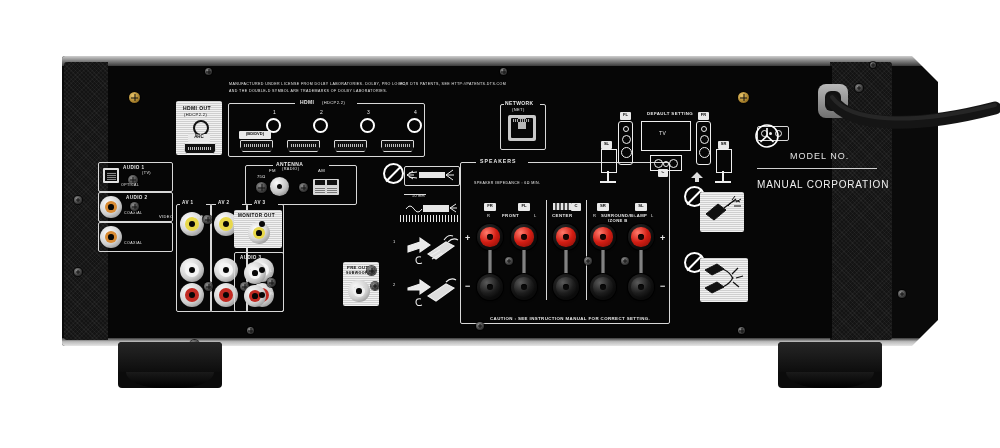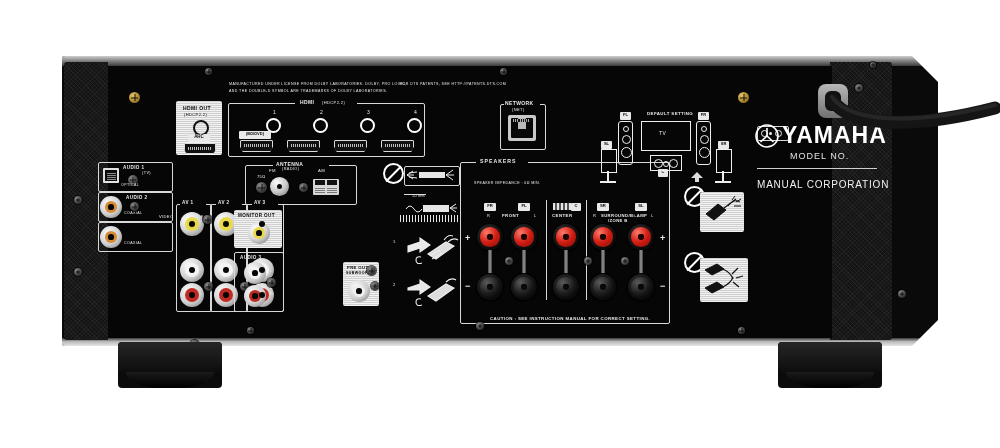--- a/index.html
+++ b/index.html
@@ -538,21 +538,20 @@
   <svg style="position:absolute;left:757px;top:127px;" width="0" height="0"></svg>
 
   <div style="position:absolute;left:756px;top:125px;width:0;height:0;"></div>
 
   <svg style="position:absolute;left:757px;top:128px;width:0;"></svg>
 
   <svg style="position:absolute;left:755px;top:124px;" width="24" height="24" viewBox="0 0 24 24">
     <circle cx="12" cy="12" r="11" fill="none" stroke="#fff" stroke-width="1.6"></circle>
     <path d="M12,4 L12,12 M12,12 L5.5,18 M12,12 L18.5,18" stroke="#fff" stroke-width="1.6" fill="none"></path>
   </svg>
-  <div class="yam-logo" style="left:782px;top:122px;font-size:23px;font-weight:700;letter-spacing:1px;">YAMAHA</div>
   <div class="lbl" style="left:757px;top:152px;font-size:9px;letter-spacing:1px;color:#e2e2e2;padding-left:33px;">MODEL NO.</div>
   <div style="position:absolute;left:757px;top:168px;width:120px;height:1px;background:#cfcfcf;"></div>
   <div class="lbl" style="left:757px;top:180px;font-size:10px;letter-spacing:.8px;color:#f0f0f0;">MANUAL CORPORATION</div>
 
   <div style="position:absolute;left:818px;top:84px;width:30px;height:34px;border-radius:8px;
               background:linear-gradient(180deg,#b8b8b8,#707070);">
     <div style="position:absolute;left:7px;top:7px;width:16px;height:20px;border-radius:6px;background:#111;"></div>
   </div>
   <div style="position:absolute;left:828px;top:90px;width:0;height:0;"></div>
   <svg style="position:absolute;left:820px;top:86px;" width="180" height="48">

